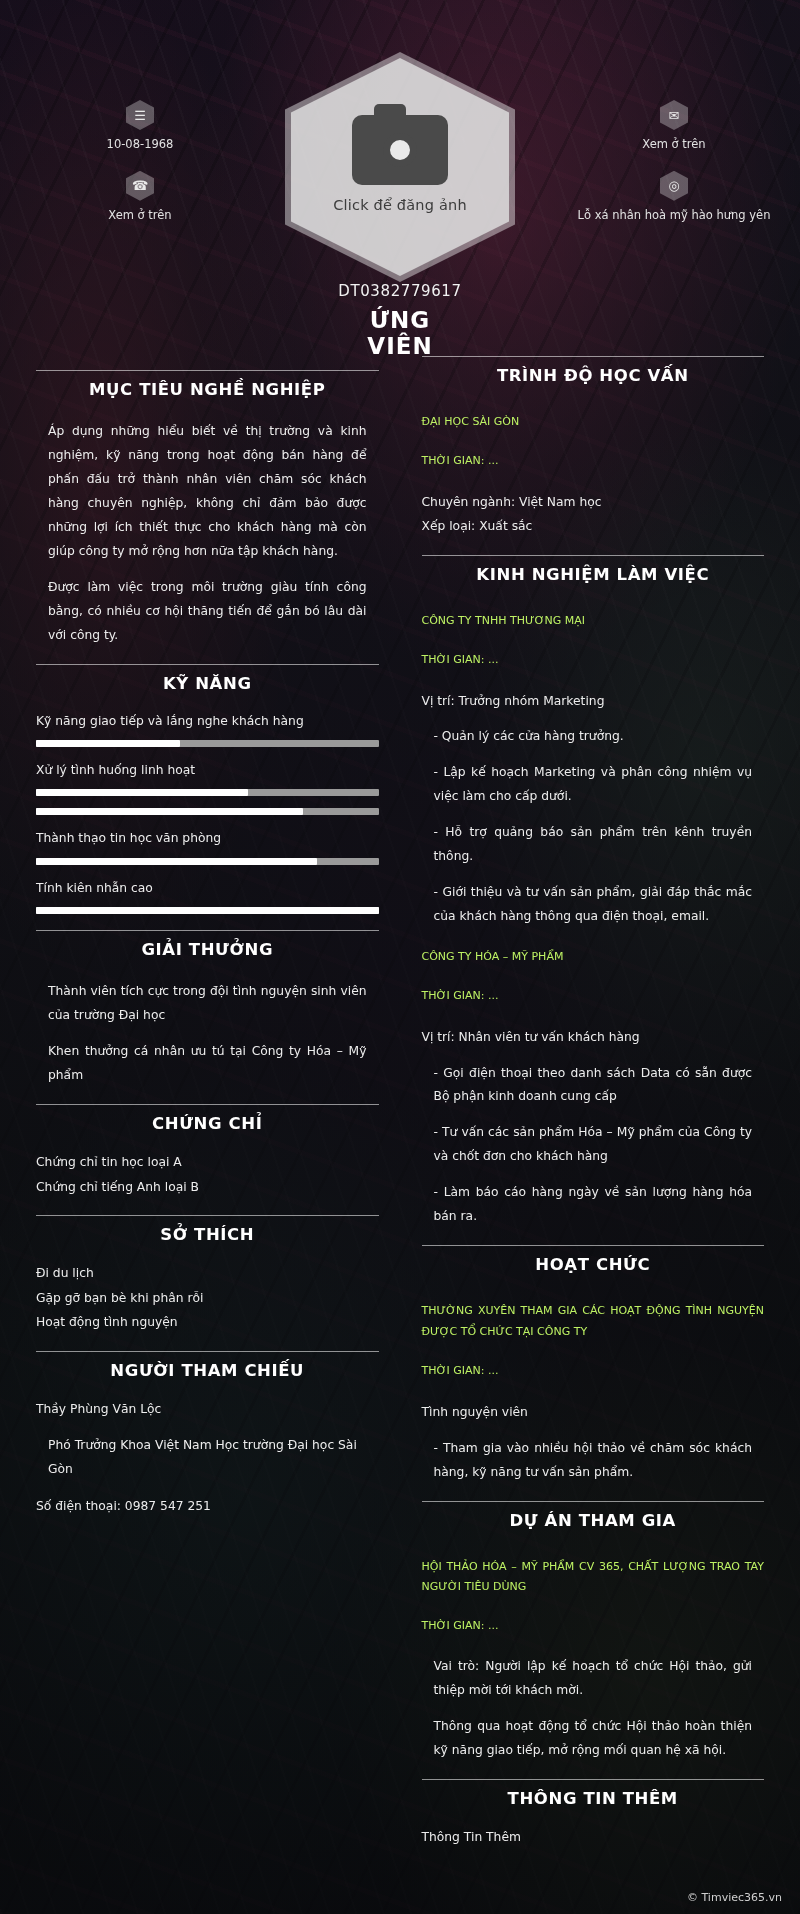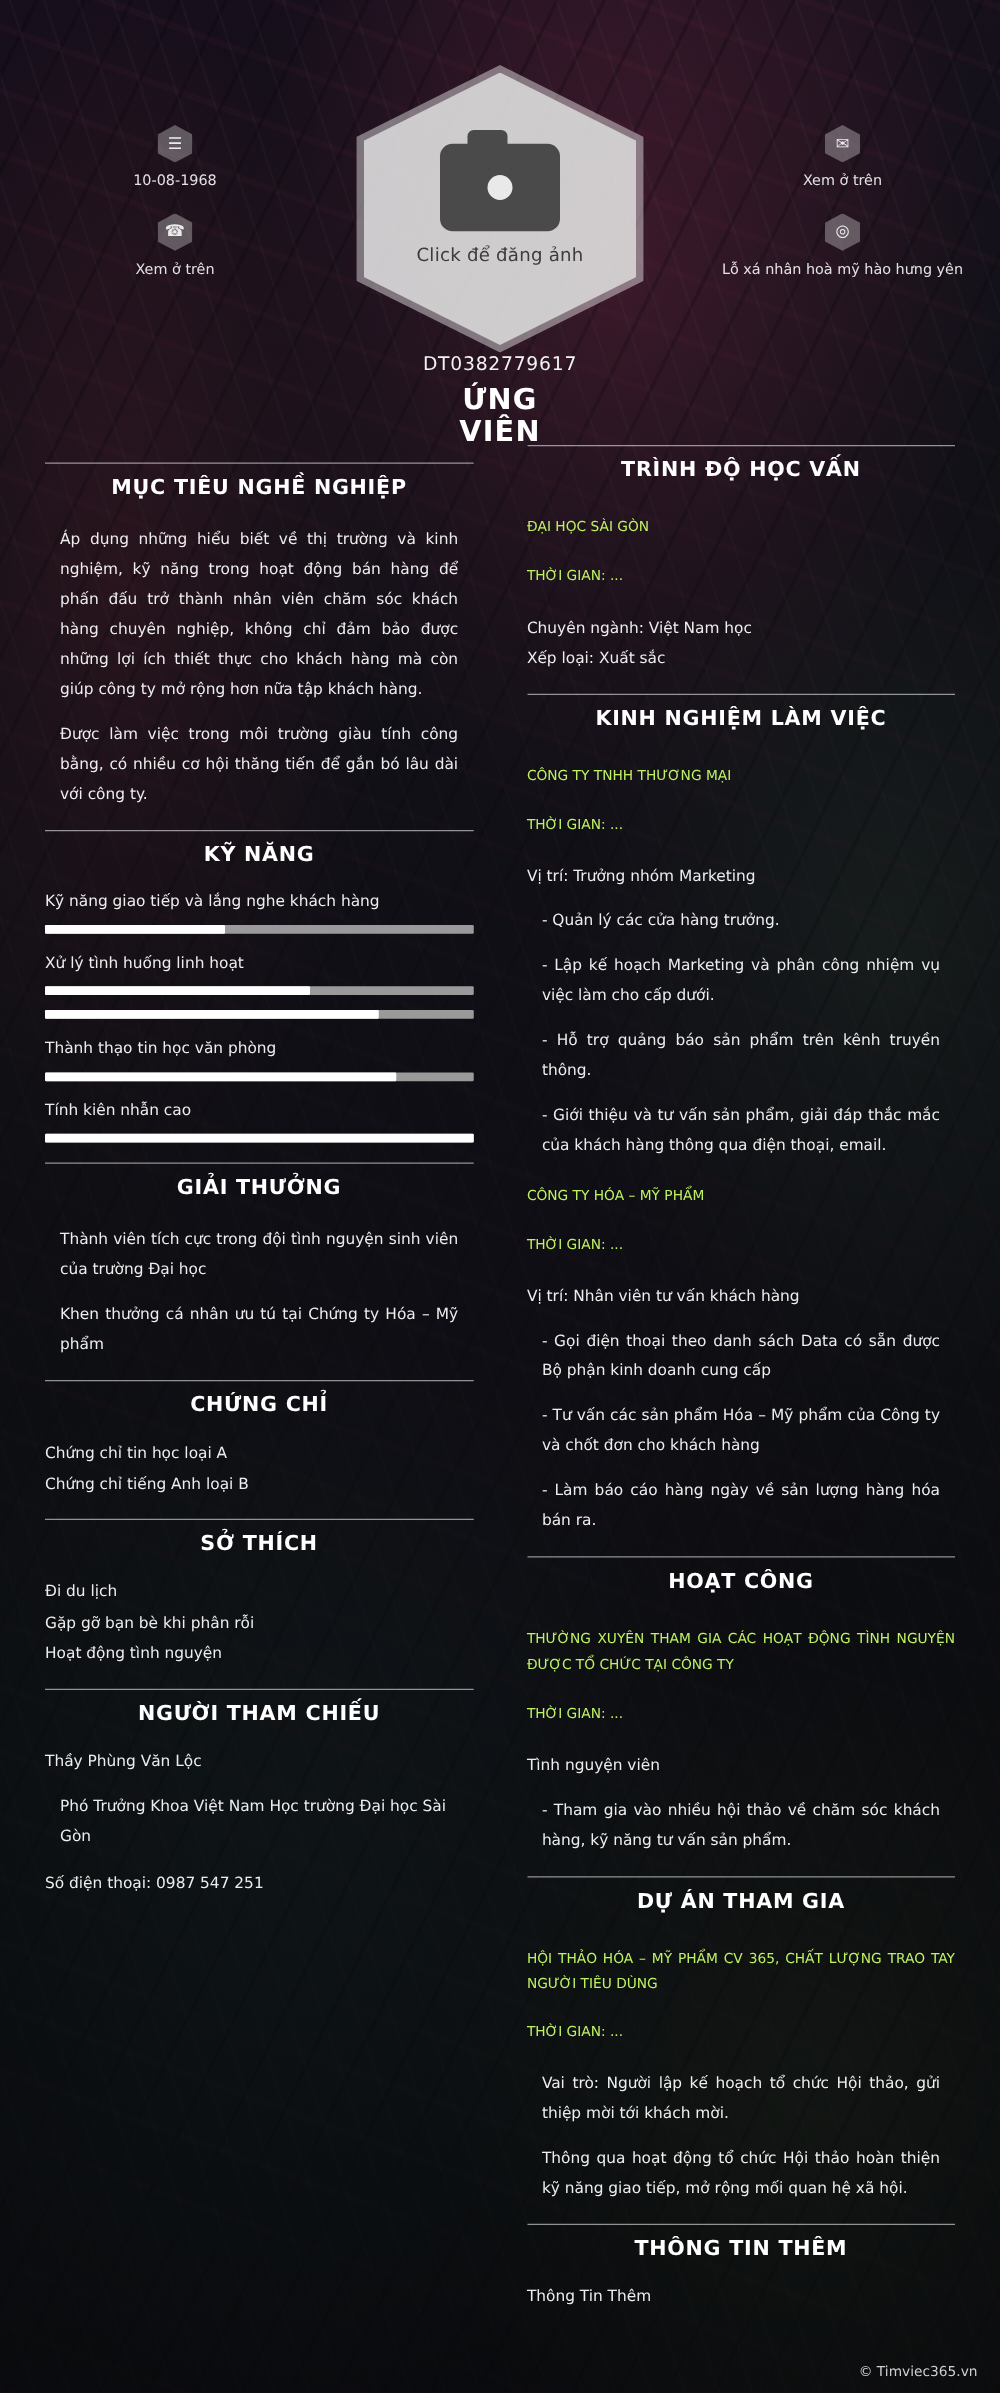--- a/index.html
+++ b/index.html
@@ -218,21 +218,21 @@
 
         <div class="skill-label">Tính kiên nhẫn cao</div>
         <div class="bar">
             <i style="width:100%"></i>
           </div>
       </div>
 
       <div class="sec">
         <div class="sec-title">GIẢI THƯỞNG</div>
         <p class="p">Thành viên tích cực trong đội tình nguyện sinh viên của trường Đại học</p>
-        <p class="p">Khen thưởng cá nhân ưu tú tại Chứng ty Hóa – Mỹ phẩm</p>
+        <p class="p">Khen thưởng cá nhân ưu tú tại Công ty Hóa – Mỹ phẩm</p>
       </div>
 
       <div class="sec">
         <div class="sec-title">CHỨNG CHỈ</div>
         <p class="line">Chứng chỉ tin học loại A</p>
         <p class="line">Chứng chỉ tiếng Anh loại B</p>
       </div>
 
       <div class="sec">
         <div class="sec-title">SỞ THÍCH</div>
@@ -272,21 +272,21 @@
 
         <p class="sub">CÔNG TY HÓA – MỸ PHẨM</p>
         <p class="sub">THỜI GIAN: ...</p>
         <p class="line">Vị trí: Nhân viên tư vấn khách hàng</p>
         <p class="p">- Gọi điện thoại theo danh sách Data có sẵn được Bộ phận kinh doanh cung cấp</p>
         <p class="p">- Tư vấn các sản phẩm Hóa – Mỹ phẩm của Công ty và chốt đơn cho khách hàng</p>
         <p class="p">- Làm báo cáo hàng ngày về sản lượng hàng hóa bán ra.</p>
       </div>
 
       <div class="sec">
-        <div class="sec-title">HOẠT CÔNG</div>
+        <div class="sec-title">HOẠT CHỨC</div>
         <p class="sub" style="text-align:justify">THƯỜNG XUYÊN THAM GIA CÁC HOẠT ĐỘNG TÌNH NGUYỆN ĐƯỢC TỔ CHỨC TẠI CÔNG TY</p>
         <p class="sub">THỜI GIAN: ...</p>
         <p class="line">Tình nguyện viên</p>
         <p class="p">- Tham gia vào nhiều hội thảo về chăm sóc khách hàng, kỹ năng tư vấn sản phẩm.</p>
       </div>
 
       <div class="sec">
         <div class="sec-title">DỰ ÁN THAM GIA</div>
         <p class="sub" style="text-align:justify">HỘI THẢO HÓA – MỸ PHẨM CV 365, CHẤT LƯỢNG TRAO TAY NGƯỜI TIÊU DÙNG</p>
         <p class="sub">THỜI GIAN: ...</p>

